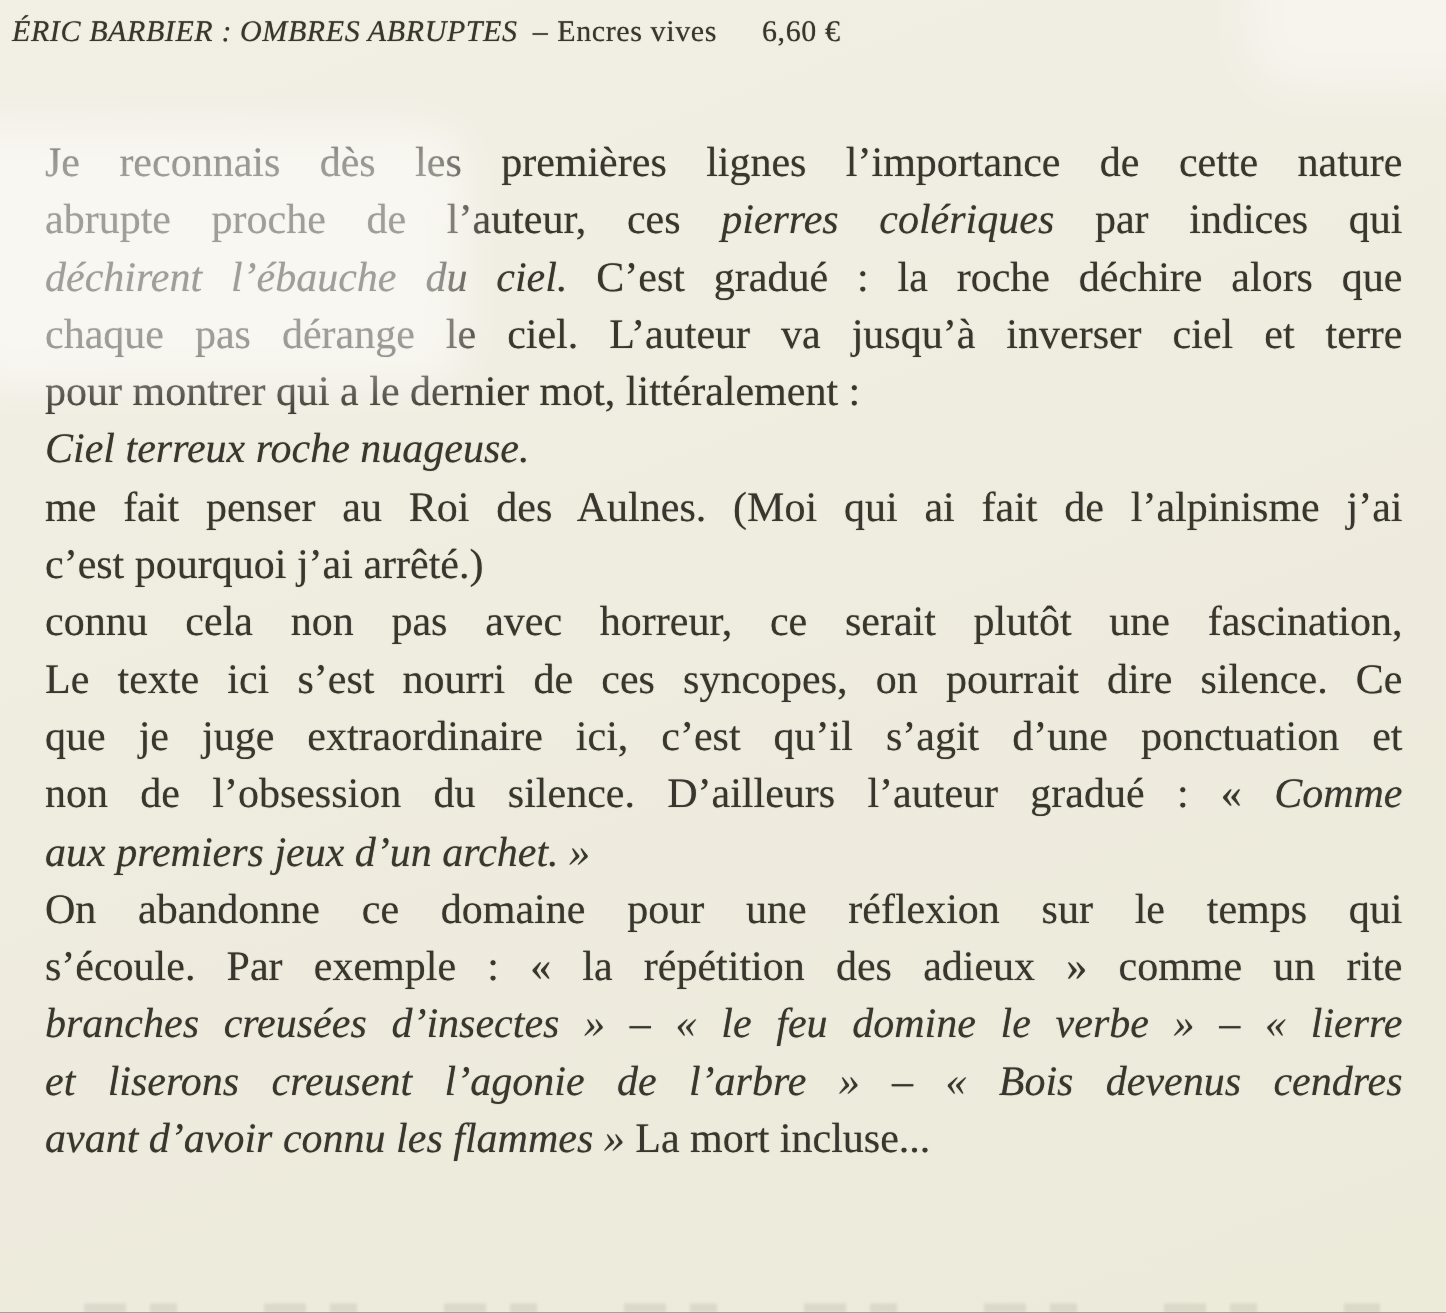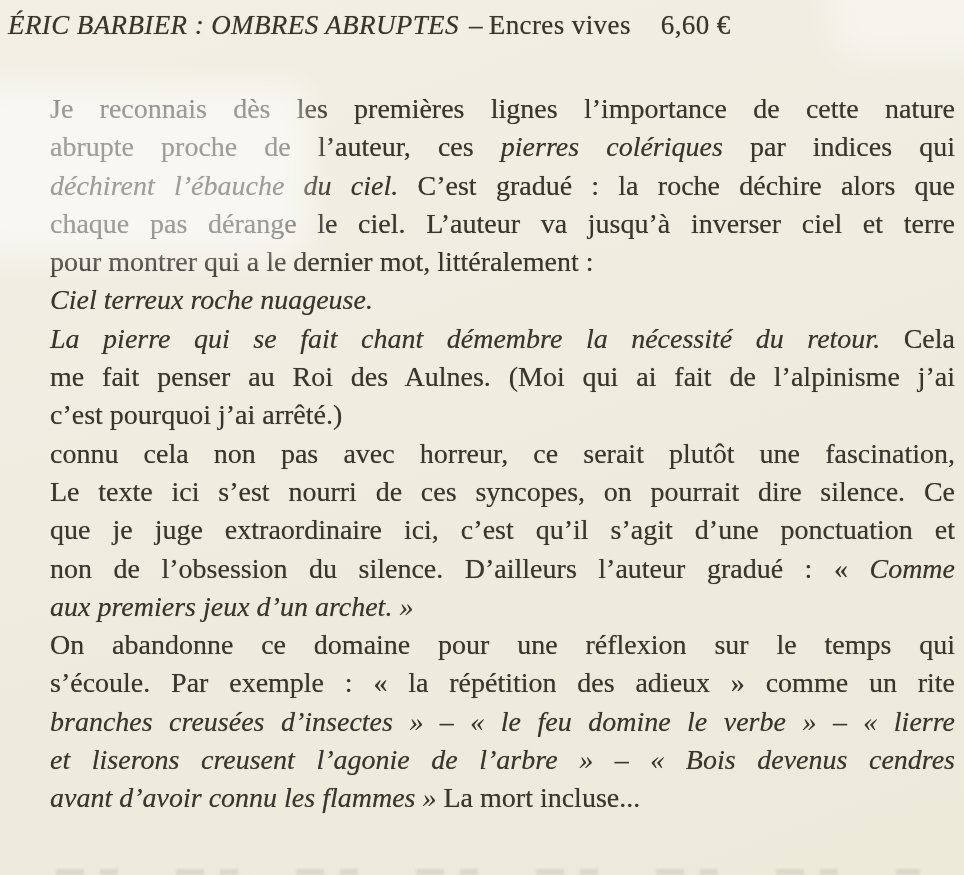--- a/index.html
+++ b/index.html
@@ -10,37 +10,36 @@
     overflow: hidden;
     background: linear-gradient(160deg, #f2f0e5 0%, #efece0 45%, #ecead9 100%);
     font-family: "Liberation Serif", "DejaVu Serif", serif;
     color: #38362d;
   }
   .header {
     position: absolute;
     left: 8px;
     top: 10px;
     width: 948px;
-    font-size: 27px;
+    font-size: 20px;
     white-space: nowrap;
     letter-spacing: 0.4px;
     text-shadow: 0 0 0.7px rgba(56,54,45,0.65);
   }
   .header .it { font-style: italic; }
   .header .sep { padding: 0 6px 0 10px; }
   .header .price { margin-left: 30px; }
   .body-text {
     position: absolute;
     left: 30px;
     top: 90px;
     width: 905px;
     font-size: 28px;
     line-height: 38.3px;
     text-shadow: 0 0 0.7px rgba(56,54,45,0.6);
-    margin-left: 20px;
   }
   .line { min-height: 38.3px; }
   .line.just {
     text-align: justify;
     text-align-last: justify;
     text-justify: inter-word;
   }
   .line .it { font-style: italic; text-align: right; }
   .glare-topleft {
     position: absolute;
@@ -94,21 +93,20 @@
     <span class="it">ÉRIC BARBIER : OMBRES ABRUPTES</span><span class="sep">–</span><span>Encres vives</span><span class="price">6,60 €</span>
   </div>
 
   <div class="body-text">
       <div class="line just"><span class="ro">Je reconnais dès les premières lignes l’importance de cette nature</span></div>
       <div class="line just"><span class="ro">abrupte proche de l’auteur, ces </span><span class="it">pierres colériques</span><span class="ro"> par indices qui</span></div>
       <div class="line just"><span class="it">déchirent l’ébauche du ciel.</span><span class="ro"> C’est gradué : la roche déchire alors que</span></div>
       <div class="line just"><span class="ro">chaque pas dérange le ciel. L’auteur va jusqu’à inverser ciel et terre</span></div>
       <div class="line"><span class="ro">pour montrer qui a le dernier mot, littéralement :</span></div>
       <div class="line"><span class="it">Ciel terreux roche nuageuse.</span></div>
-      <div class="line just"><span class="it">La pierre qui se fait chant démembre la nécessité du retour.</span><span class="ro"> Cela</span></div>
       <div class="line just"><span class="ro">me fait penser au Roi des Aulnes. (Moi qui ai fait de l’alpinisme j’ai</span></div>
       <div class="line"><span class="ro">c’est pourquoi j’ai arrêté.)</span></div>
       <div class="line just"><span class="ro">connu cela non pas avec horreur, ce serait plutôt une fascination,</span></div>
       <div class="line just"><span class="ro">Le texte ici s’est nourri de ces syncopes, on pourrait dire silence. Ce</span></div>
       <div class="line just"><span class="ro">que je juge extraordinaire ici, c’est qu’il s’agit d’une ponctuation et</span></div>
       <div class="line just"><span class="ro">non de l’obsession du silence. D’ailleurs l’auteur gradué : « </span><span class="it">Comme</span></div>
       <div class="line"><span class="it">aux premiers jeux d’un archet. »</span></div>
       <div class="line just"><span class="ro">On abandonne ce domaine pour une réflexion sur le temps qui</span></div>
       <div class="line just"><span class="ro">s’écoule. Par exemple : « la répétition des adieux » comme un rite</span></div>
       <div class="line just"><span class="it">branches creusées d’insectes » – « le feu domine le verbe » – « lierre</span></div>

